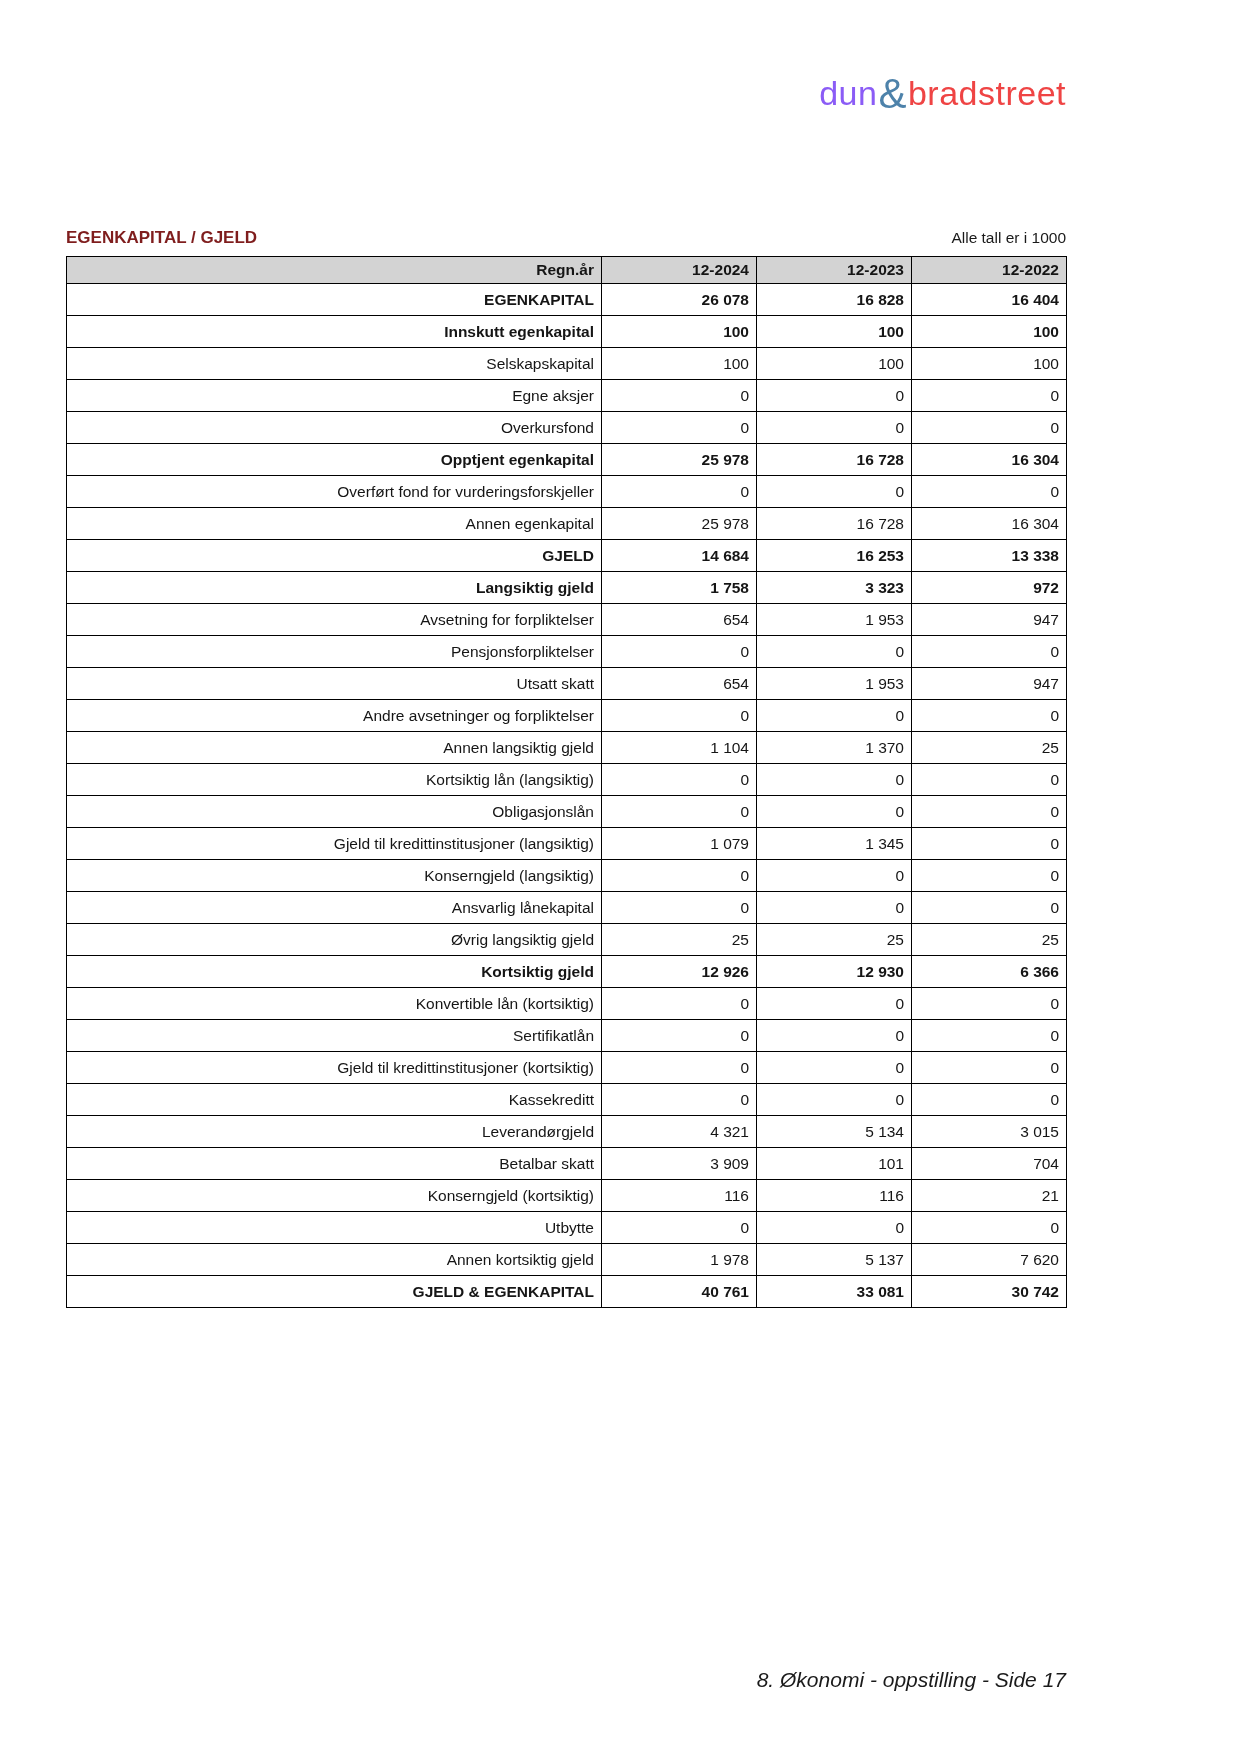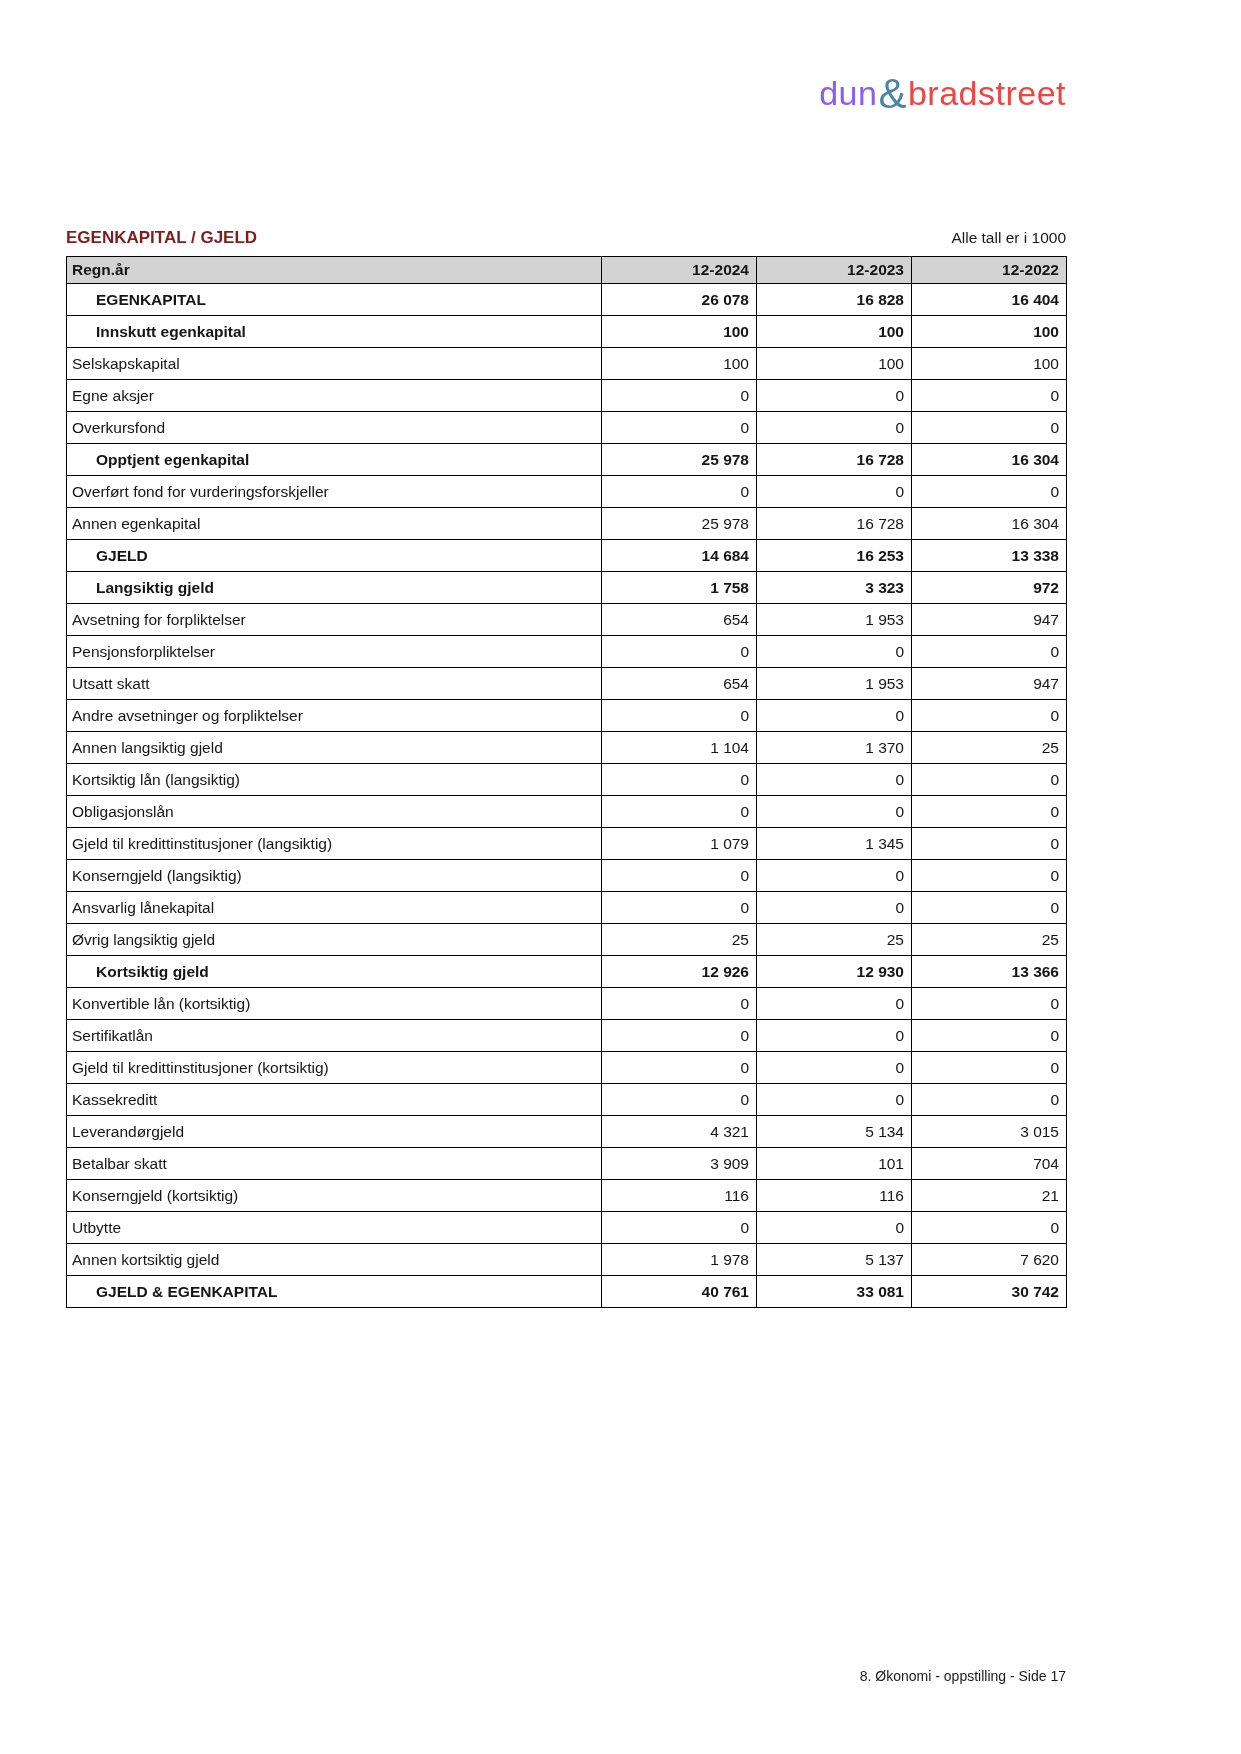--- a/index.html
+++ b/index.html
@@ -48,31 +48,32 @@
     border: 1px solid #000;
     overflow: hidden;
     white-space: nowrap;
   }
   .fin-table th {
     background: #d3d3d3;
     font-weight: bold;
     padding: 4px 7px 4px 5px;
   }
   .fin-table td { padding: 6.5px 7px 6.5px 5px; }
-  .fin-table .label { text-align: left; }
+  .fin-table .label { text-align: right; }
   .fin-table .num   { text-align: right; }
   .fin-table tr.bold td { font-weight: bold; padding-left: 29px; }
   .page-footer {
     position: absolute;
     top: 1668px;
     left: 66px;
     width: 1000px;
     text-align: right;
-    font-size: 14px;
+    font-size: 21px;
     color: #1a1a1a;
+    font-style: italic;
   }
 </style>
 </head>
 <body>
 
 <div class="logo">
   <span class="dun">dun</span><span class="amp">&amp;</span><span class="brad">bradstreet</span>
 </div>
 
 <div class="title-row">
@@ -219,21 +220,21 @@
       <tr>
         <td class="label">Øvrig langsiktig gjeld</td>
         <td class="num">25</td>
         <td class="num">25</td>
         <td class="num">25</td>
       </tr>
       <tr class="bold">
         <td class="label">Kortsiktig gjeld</td>
         <td class="num">12 926</td>
         <td class="num">12 930</td>
-        <td class="num">13 366</td>
+        <td class="num">6 366</td>
       </tr>
       <tr>
         <td class="label">Konvertible lån (kortsiktig)</td>
         <td class="num">0</td>
         <td class="num">0</td>
         <td class="num">0</td>
       </tr>
       <tr>
         <td class="label">Sertifikatlån</td>
         <td class="num">0</td>

